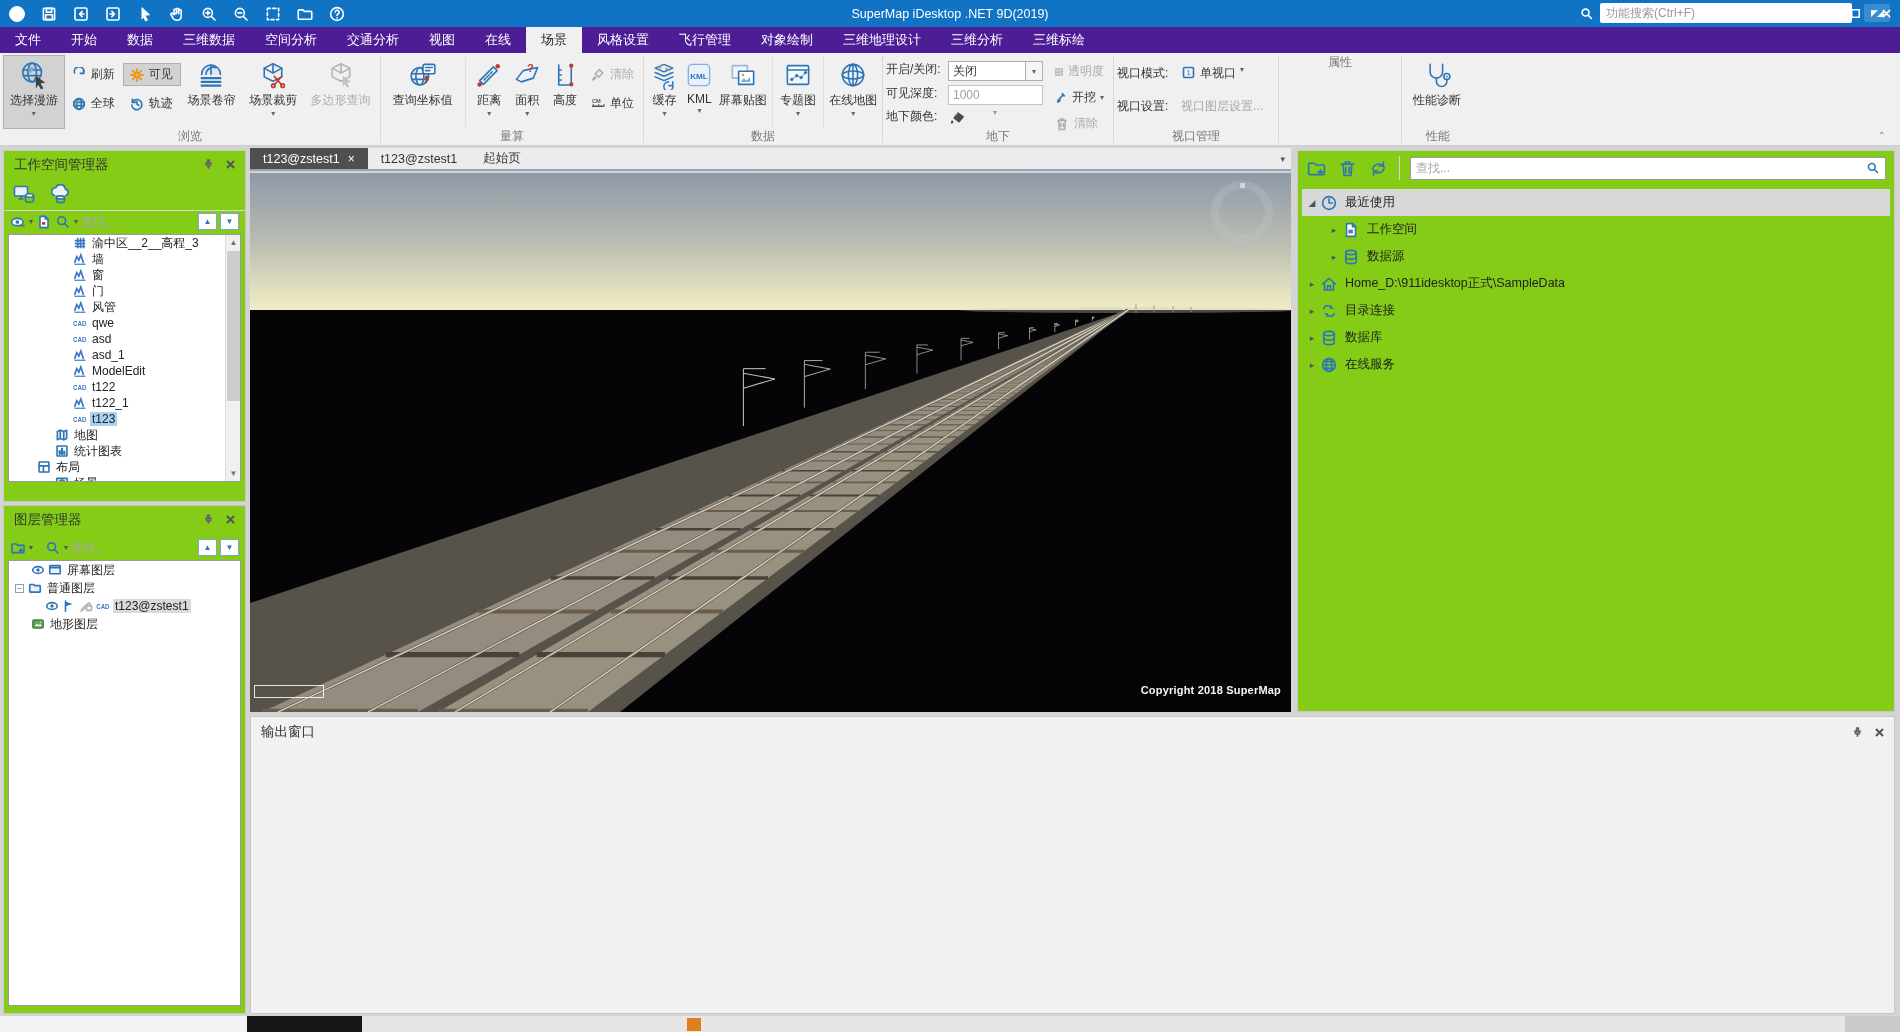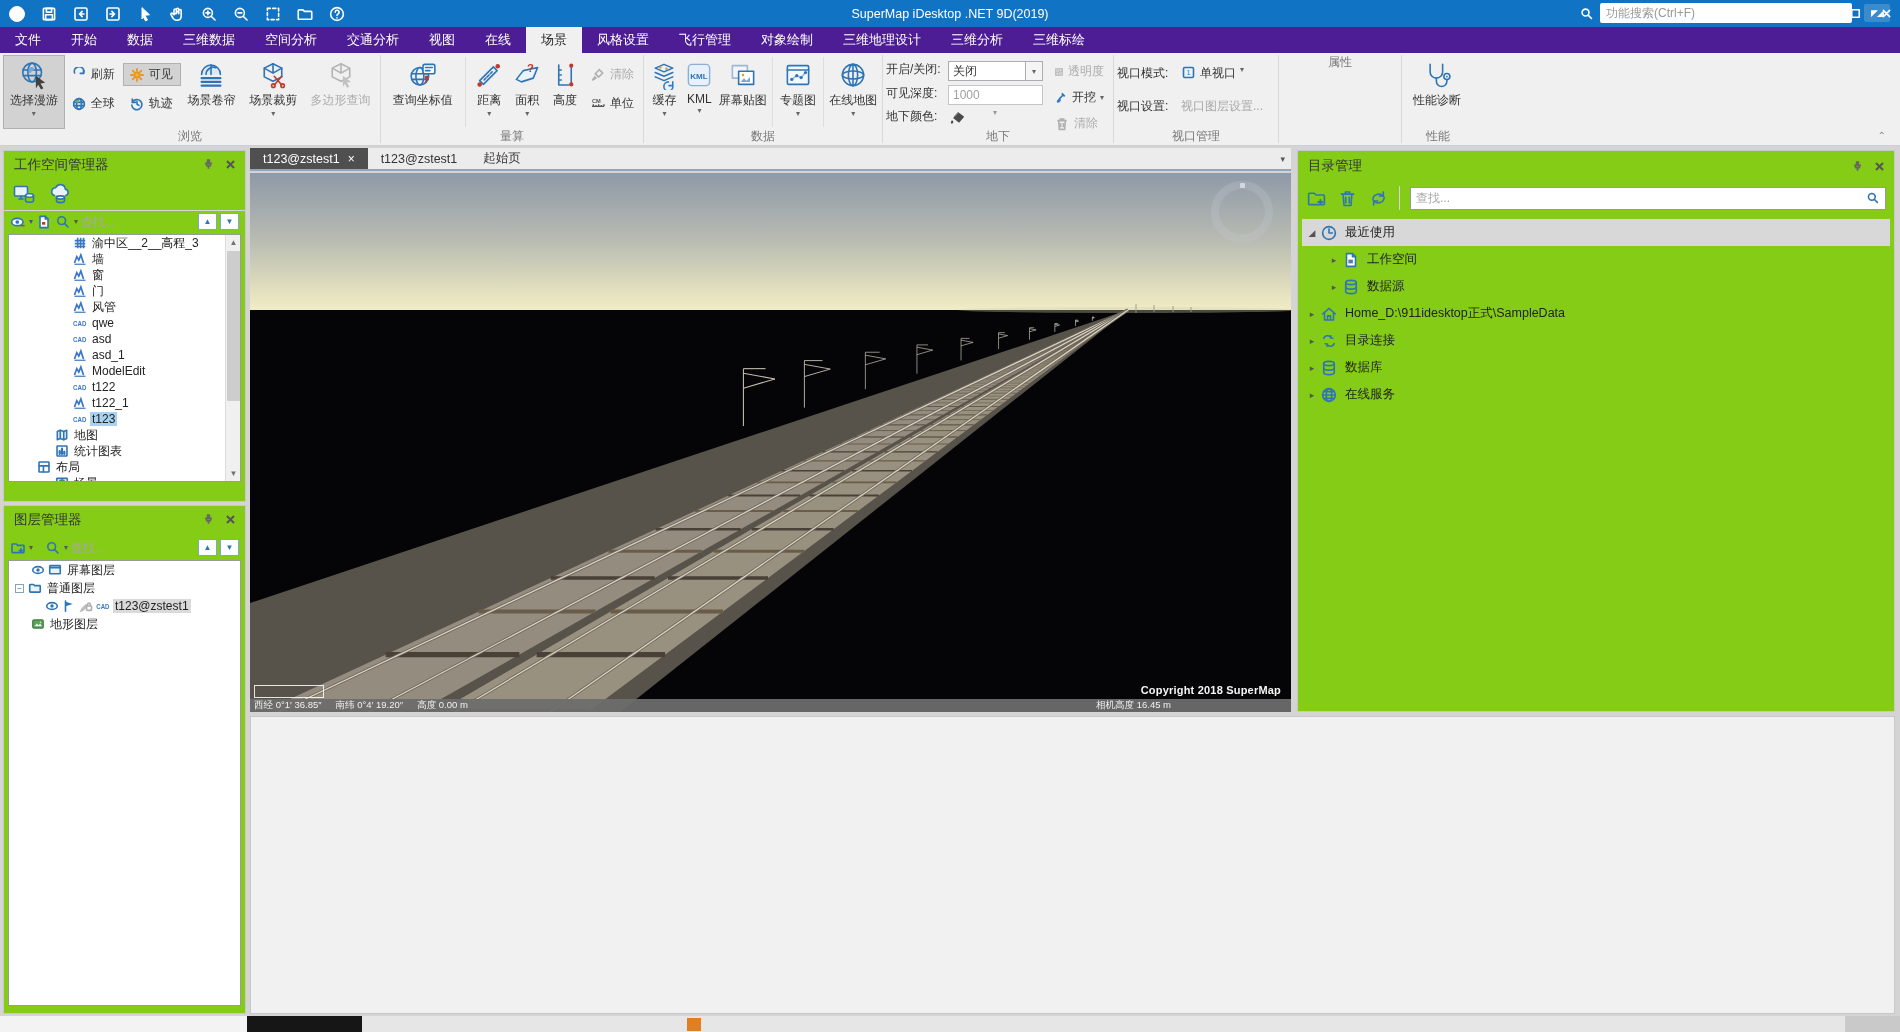--- a/index.html
+++ b/index.html
@@ -1314,44 +1314,23 @@
         <line x1="886" y1="131" x2="886" y2="140" stroke="#9b978c" stroke-width="0.9"></line>
         <line x1="904" y1="132" x2="904" y2="139" stroke="#9b978c" stroke-width="0.9"></line>
         <line x1="923" y1="133" x2="923" y2="139" stroke="#9b978c" stroke-width="0.9"></line>
         <line x1="941" y1="134" x2="941" y2="139" stroke="#9b978c" stroke-width="0.9"></line>
       </svg>
     <div class="navring">
         <div class="nmark"></div>
       </div>
     <div class="copyright">Copyright 2018 SuperMap</div>
     <div class="ovrect"></div>
-    <div class="vstatus">
-      <span class="vs">西经 0°1′ 36.85″</span>
-      <span class="vs">南纬 0°4′ 19.20″</span>
-      <span class="vs">高度 0.00 m</span>
-      <span class="sp"></span>
-      <span class="vs vsr">相机高度 16.45 m</span>
-    </div>
   </div>
 
   <div class="panel" style="left:1297px; top:150px; width:598px; height:562px;">
-    <div class="ptitle" style="height:30px">
-      <span>目录管理</span>
-      <span class="sp"></span>
-      <span class="ic" id="ic-pin3">
-          <svg viewBox="0 0 24 24" fill="none" stroke="#666" stroke-width="1.8">
-            <path d="M9 4h6M10.5 4v6M13.5 4v6M7.5 10h9l-1.2 4h-6.6zM12 14v6"></path>
-          </svg>
-        </span>
-      <span class="ic" id="ic-x3">
-          <svg viewBox="0 0 24 24" fill="none" stroke="#555" stroke-width="2">
-            <path d="M5.5 5.5l13 13M18.5 5.5l-13 13"></path>
-          </svg>
-        </span>
-    </div>
     <div class="cat-tools">
       <span class="ic" id="ic-newfold2">
           <svg viewBox="0 0 24 24" fill="none" stroke="#2e75b6" stroke-width="1.6" stroke-linecap="round" stroke-linejoin="round">
             <path d="M3 7a1 1 0 011-1h5.5l2 2H20a1 1 0 011 1v9a1 1 0 01-1 1H4a1 1 0 01-1-1z"></path>
             <path d="M16.5 13.5v5M14 16h5" stroke-width="1.8"></path>
           </svg>
         </span>
       <span class="ic" id="ic-trash2">
           <svg viewBox="0 0 24 24" fill="none" stroke="#2e75b6" stroke-width="1.6" stroke-linecap="round" stroke-linejoin="round">
             <path d="M5 7h14M9.5 7V4.5h5V7M7 7l1 13h8l1-13M10 10.5v6.5M14 10.5v6.5"></path>
@@ -1447,20 +1426,34 @@
               <ellipse cx="12" cy="12" rx="3.7" ry="8.5"></ellipse>
               <path d="M3.5 12h17M5 7.5h14M5 16.5h14"></path>
             </svg>
           </span>
           <span>在线服务</span>
         </div>
       </div>
   </div>
 
   <div class="outpanel">
+    <div class="ptitle" style="height:30px">
+      <span>输出窗口</span>
+      <span class="sp"></span>
+      <span class="ic" id="ic-pin4">
+          <svg viewBox="0 0 24 24" fill="none" stroke="#666" stroke-width="1.8">
+            <path d="M9 4h6M10.5 4v6M13.5 4v6M7.5 10h9l-1.2 4h-6.6zM12 14v6"></path>
+          </svg>
+        </span>
+      <span class="ic" id="ic-x4">
+          <svg viewBox="0 0 24 24" fill="none" stroke="#555" stroke-width="2">
+            <path d="M5.5 5.5l13 13M18.5 5.5l-13 13"></path>
+          </svg>
+        </span>
+    </div>
   </div>
 
   <div class="bstrip">
     <div class="seg-left"></div>
     <div class="seg-dark"></div>
     <div class="seg-orange"></div>
     <div class="seg-right"></div>
   </div>
 </div>
 

